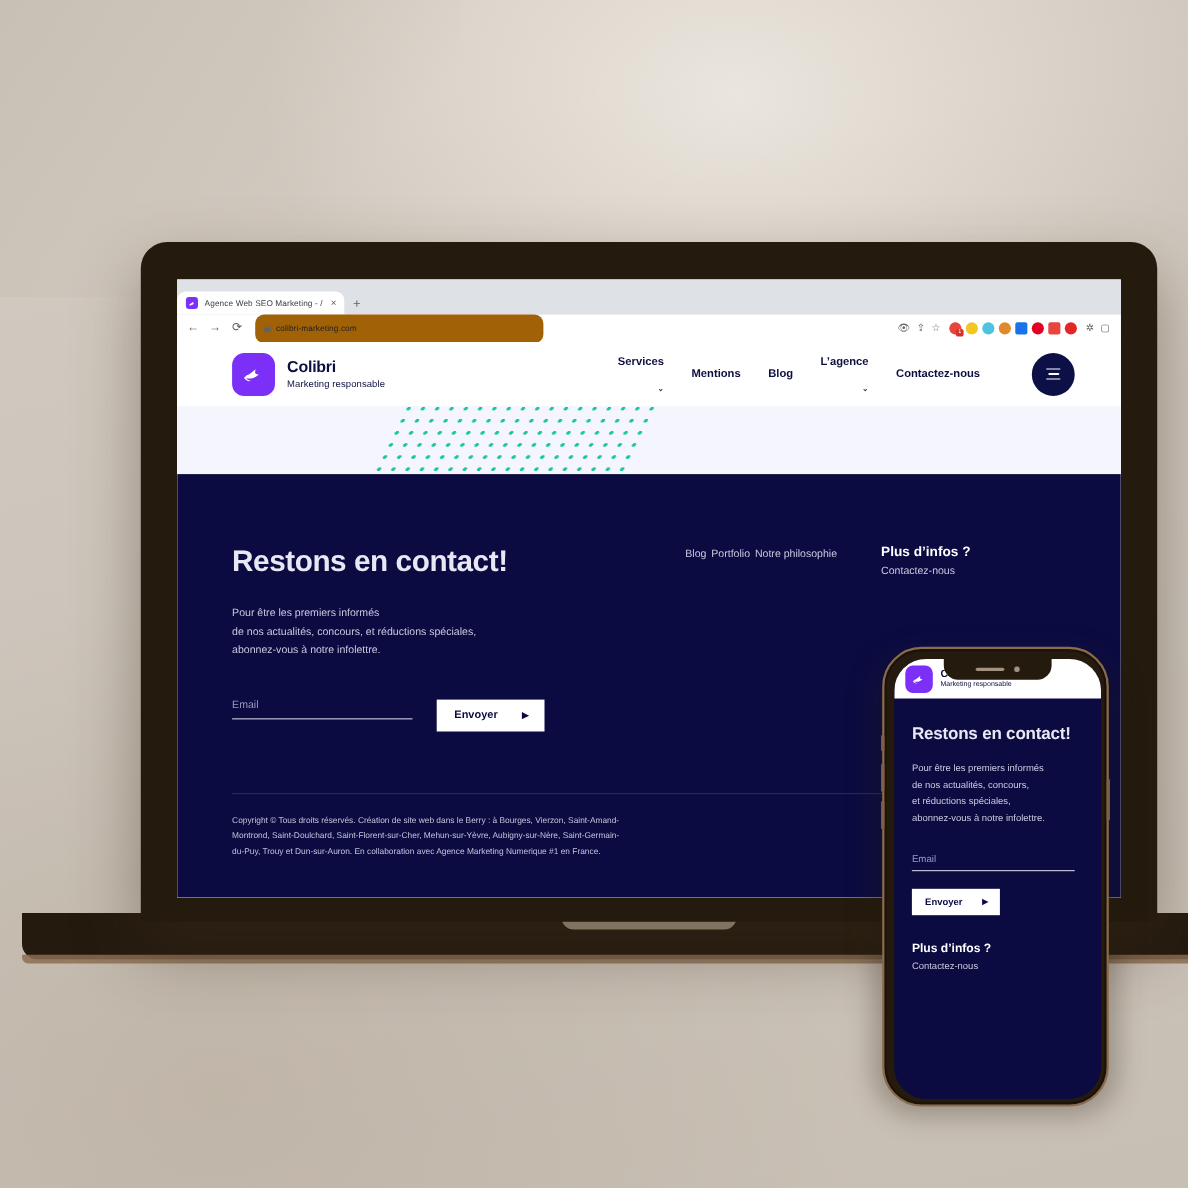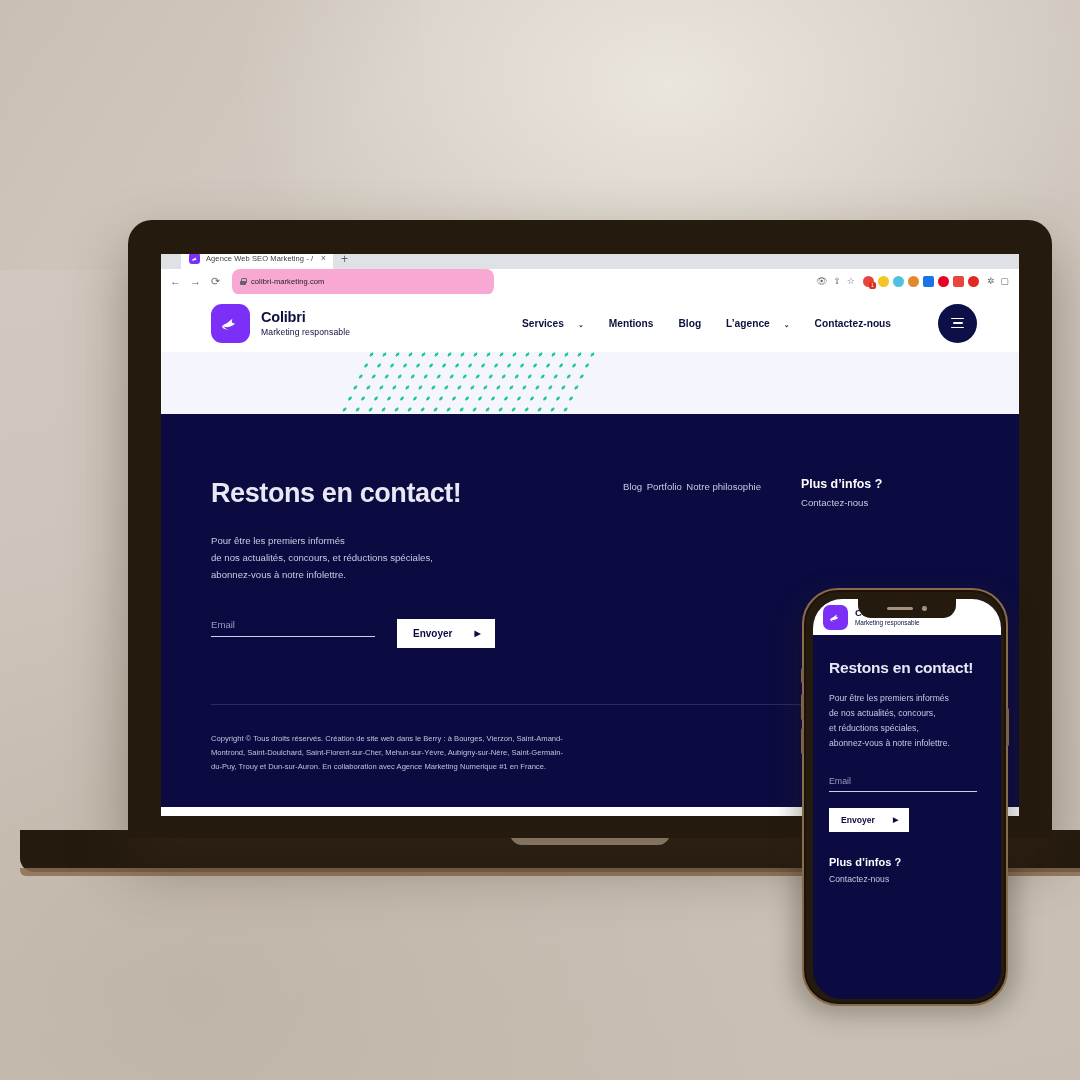--- a/index.html
+++ b/index.html
@@ -42,39 +42,39 @@
     position:absolute; left:-108px; top:648px; width:1190px; height:8px;
     background:#8c6f52; border-radius:0 0 6px 6px; opacity:.85;
   }
   .laptop-notch {
     position:absolute; left:382px; top:608px; width:160px; height:17px;
     background:#a2927f; border-radius:0 0 12px 12px;
   }
 
   
   .chrome { width:100%; background:#dee1e6; }
-  .tabstrip { height:15px; display:flex; align-items:flex-end; padding-left:20px; background:#dee1e6; }
+  .tabstrip { height:32px; display:flex; align-items:flex-end; padding-left:0; background:#dee1e6; }
   .tab {
     display:flex; align-items:center; gap:6px;
     height:21px; padding:0 7px 0 8px;
     background:#fff; border-radius:8px 8px 0 0; min-width:152px;
   }
   .tab-fav { width:11px; height:11px; border-radius:3px; background:#7b2ff7;
              display:flex; align-items:center; justify-content:center; flex:0 0 auto; }
   .tab-fav svg { width:8px; height:8px; }
   .tab-title { font-size:7.5px; color:#3c4043; white-space:nowrap; overflow:hidden;
                text-overflow:ellipsis; flex:1; letter-spacing:.1px; }
   .tab-close { font-size:9px; color:#5f6368; line-height:1; flex:0 0 auto; }
   .tab-new { font-size:12px; color:#5f6368; padding:0 8px; line-height:20px; }
 
   .toolbar { height:25px; background:#fff; display:flex; align-items:center; padding:0 8px; gap:7px; }
   .nav-ico { width:13px; height:13px; color:#5f6368; display:flex; align-items:center; justify-content:center;
              font-size:11px; line-height:1; }
   .omnibox {
-    flex:0 0 auto; width:262px; height:26px; background:#f9a8d4; border-radius:8px;
+    flex:0 0 auto; width:262px; height:26px; background:#a16207; border-radius:8px;
     display:flex; align-items:center; gap:5px; padding:0 8px; margin-left:3px;
   }
   .lock { width:6px; height:7px; position:relative; flex:0 0 auto; }
   .lock:before { content:""; position:absolute; left:0; bottom:0; width:6px; height:4px;
                  background:#5f6368; border-radius:1px; }
   .lock:after { content:""; position:absolute; left:1.3px; top:0; width:3.4px; height:3.6px;
                 border:1.1px solid #5f6368; border-bottom:none; border-radius:2px 2px 0 0; }
   .url { font-size:7.5px; color:#202124; letter-spacing:.1px; }
   .tb-right { margin-left:auto; display:flex; align-items:center; gap:6px; padding-right:2px; }
   .tb-gray { font-size:9px; color:#5f6368; line-height:1; }
@@ -92,21 +92,21 @@
   }
   .brand { display:flex; align-items:center; gap:11px; }
   .brand-logo {
     width:39px; height:39px; border-radius:11px; background:#7b2ff7;
     display:flex; align-items:center; justify-content:center;
   }
   .brand-logo svg { width:23px; height:23px; }
   .brand-name { font-size:14.5px; font-weight:700; color:#0d0f3f; letter-spacing:-.2px; line-height:1.15; }
   .brand-sub { font-size:8.6px; color:#0d0f3f; letter-spacing:.1px; margin-top:1px; }
   .site-nav { margin-left:auto; display:flex; align-items:center; gap:25px; }
-  .nav-link { font-size:10.2px; font-weight:600; color:#0d0f3f; display:flex; align-items:flex-end; gap:14px; }
+  .nav-link { font-size:10.2px; font-weight:600; color:#0d0f3f; display:flex; align-items:flex-end; gap:14px;flex-direction:column; }
   .caret { font-size:7px; opacity:.85; }
   .burger {
     width:39px; height:39px; border-radius:50%; background:#0d1046; margin-left:22px;
     display:flex; flex-direction:column; align-items:center; justify-content:center; gap:3px;
   }
   .burger i { display:block; height:1.6px; background:#fff; border-radius:1px; }
   .burger i:nth-child(1){ width:13px; }
   .burger i:nth-child(2){ width:10px; }
   .burger i:nth-child(3){ width:13px; }
 
@@ -135,21 +135,21 @@
   }
   .f-btn .arw { font-size:8px; }
   .f-col { margin-left:92px; }
   .f-col.links { width:150px; }
   .f-link { font-size:9.6px; color:#c9c9e0; margin-bottom:13px; line-height:1.3; }
   .f-head { font-size:12.4px; font-weight:700; color:#ffffff; line-height:1.3; }
   .f-col.info { width:120px; margin-left:28px; }
   .f-info-link { margin-top:32px; font-size:9.6px; color:#c9c9e0; line-height:1.45; }
 
   .f-divider { position:absolute; left:50px; right:50px; top:290px; height:1px; background:#2a2a63; }
-  .f-bottom { position:absolute; left:50px; right:50px; top:318px; display:flex; align-items:flex-start; }
+  .f-bottom { position:absolute; left:50px; right:50px; top:308px; display:flex; align-items:flex-start; }
   .f-legal { font-size:7.6px; color:#c2c2dc; line-height:1.85; max-width:352px; }
   .f-legal-links { margin-left:auto; display:flex; gap:30px; padding-top:22px; }
   .f-legal-link { font-size:8.4px; color:#e2e2f0; white-space:nowrap; }
 
   
   .phone { position:absolute; left:802px; top:588px; width:206px; height:418px; }
   .phone-shadow {
     position:absolute; left:-8px; top:6px; width:222px; height:420px;
     border-radius:40px; background:rgba(35,25,14,.30); filter:blur(12px);
   }

